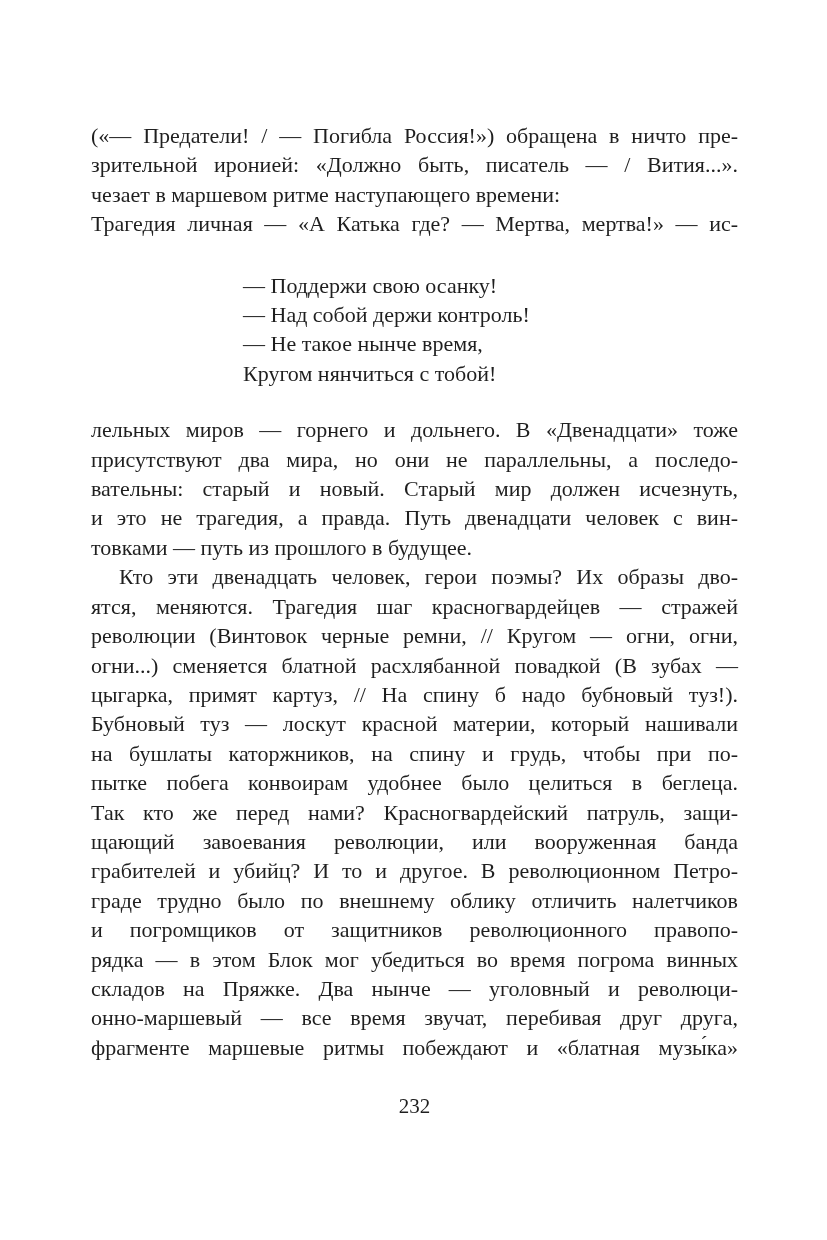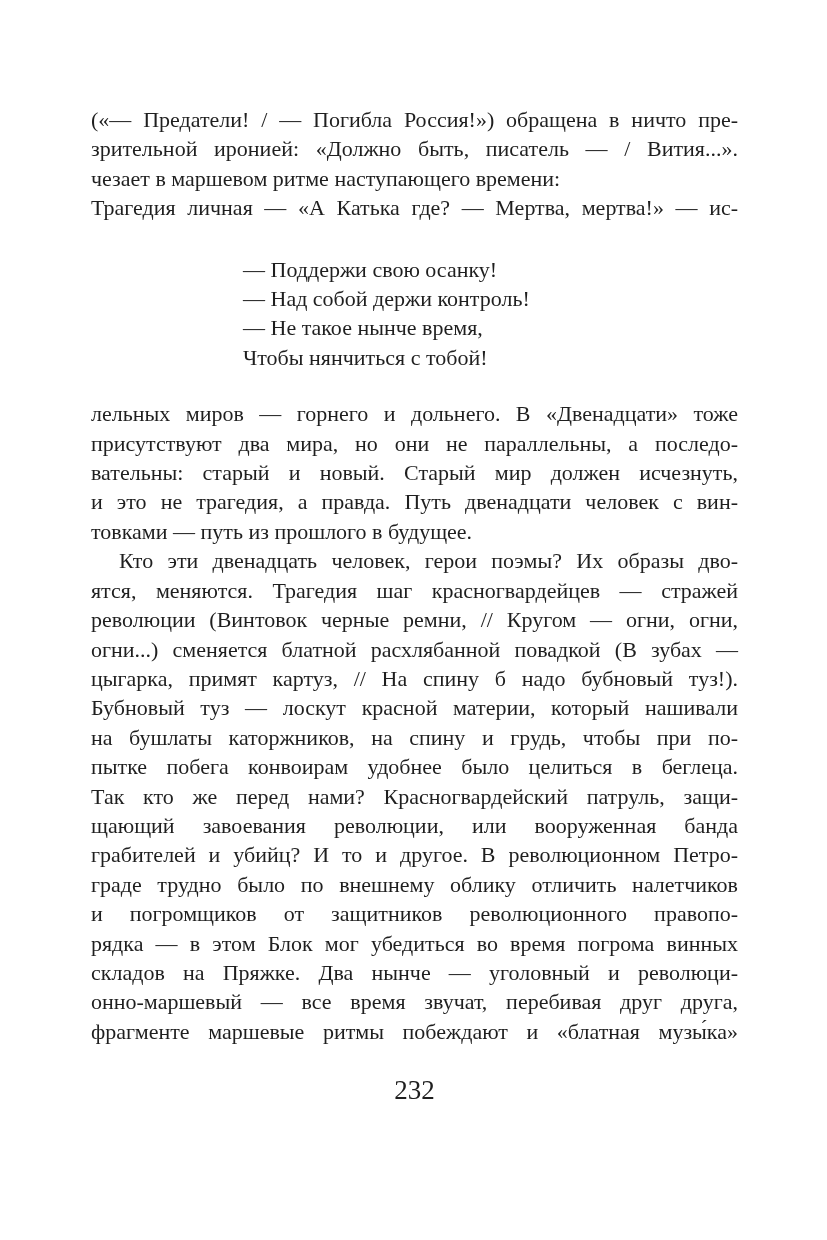--- a/index.html
+++ b/index.html
@@ -11,21 +11,21 @@
     width: 827px;
     height: 1240px;
     position: relative;
     font-family: "Liberation Serif", "DejaVu Serif", serif;
     color: #1f1f1f;
     -webkit-font-smoothing: antialiased;
   }
   .text-block {
     position: absolute;
     left: 91px;
-    top: 105px;
+    top: 121px;
     width: 647px;
   }
   .para .line {
     font-size: 22px;
     line-height: 29.4px;
     text-align: justify;
     text-align-last: justify;
     white-space: normal;
   }
   .para .line.endline {
@@ -42,21 +42,21 @@
   }
   .verse .line {
     font-size: 22px;
     line-height: 29.4px;
     text-align: left;
     text-align-last: left;
     font-family: Liberation Serif, serif;
   }
   .page-number {
     margin-top: 30px;
-    font-size: 27px;
+    font-size: 21px;
     line-height: 29.4px;
     text-align: center;
     text-align-last: center;
   }
 </style>
 </head>
 <body>
 
 <div class="text-block">
 
@@ -64,21 +64,21 @@
       <div class="line">(«— Предатели! / — Погибла Россия!») обращена в ничто пре-</div>
       <div class="line">зрительной иронией: «Должно быть, писатель — / Вития...».</div>
       <div class="line endline">чезает в маршевом ритме наступающего времени:</div>
       <div class="line">Трагедия личная — «А Катька где? — Мертва, мертва!» — ис-</div>
     </div>
 
   <div class="verse">
       <div class="line">— Поддержи свою осанку!</div>
       <div class="line">— Над собой держи контроль!</div>
       <div class="line">— Не такое нынче время,</div>
-      <div class="line">Чтобы нянчиться с тобой!</div>
+      <div class="line">Кругом нянчиться с тобой!</div>
     </div>
 
   <div class="para">
       <div class="line">лельных миров — горнего и дольнего. В «Двенадцати» тоже</div>
       <div class="line">присутствуют два мира, но они не параллельны, а последо-</div>
       <div class="line">вательны: старый и новый. Старый мир должен исчезнуть,</div>
       <div class="line">и это не трагедия, а правда. Путь двенадцати человек с вин-</div>
       <div class="line endline">товками — путь из прошлого в будущее.</div>
     </div>
 

